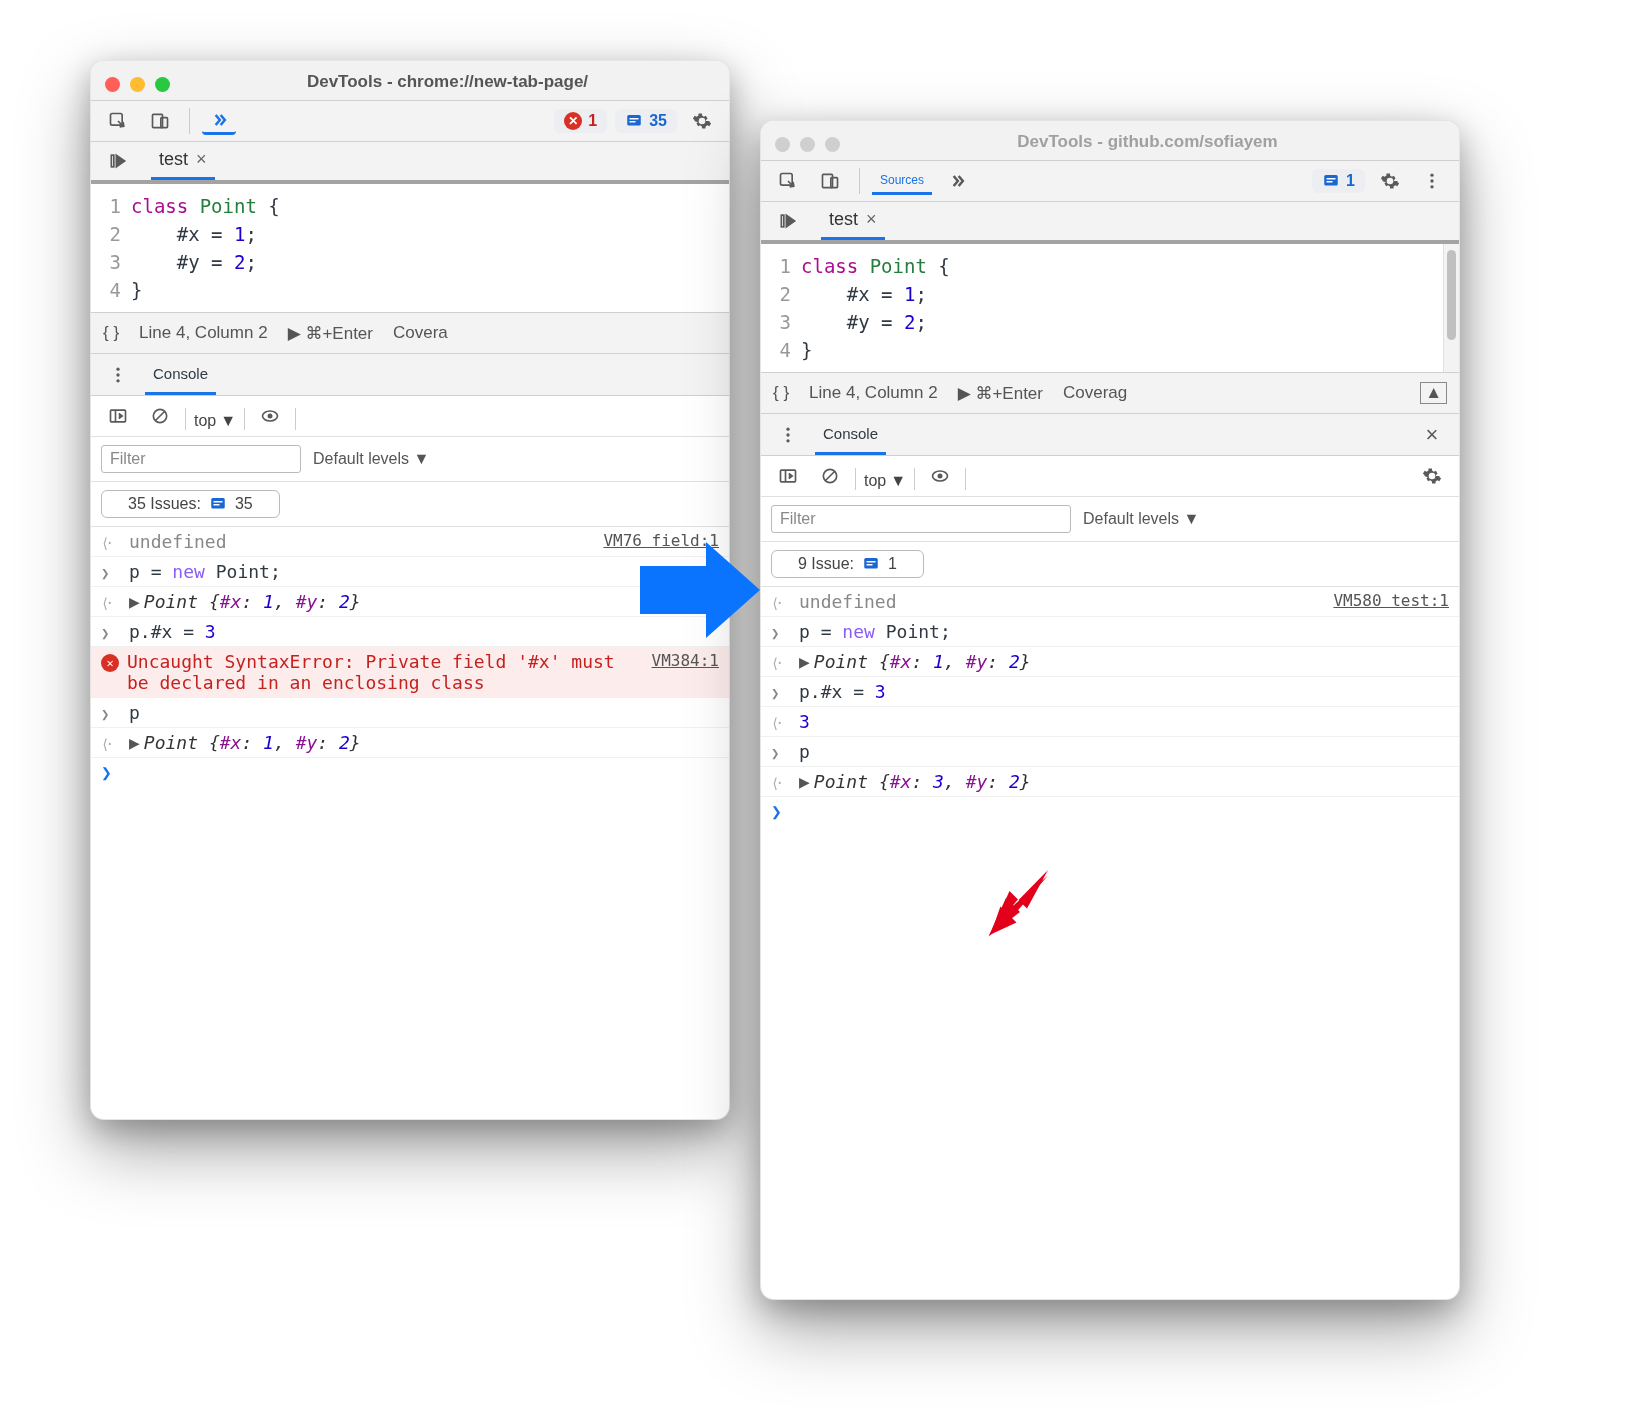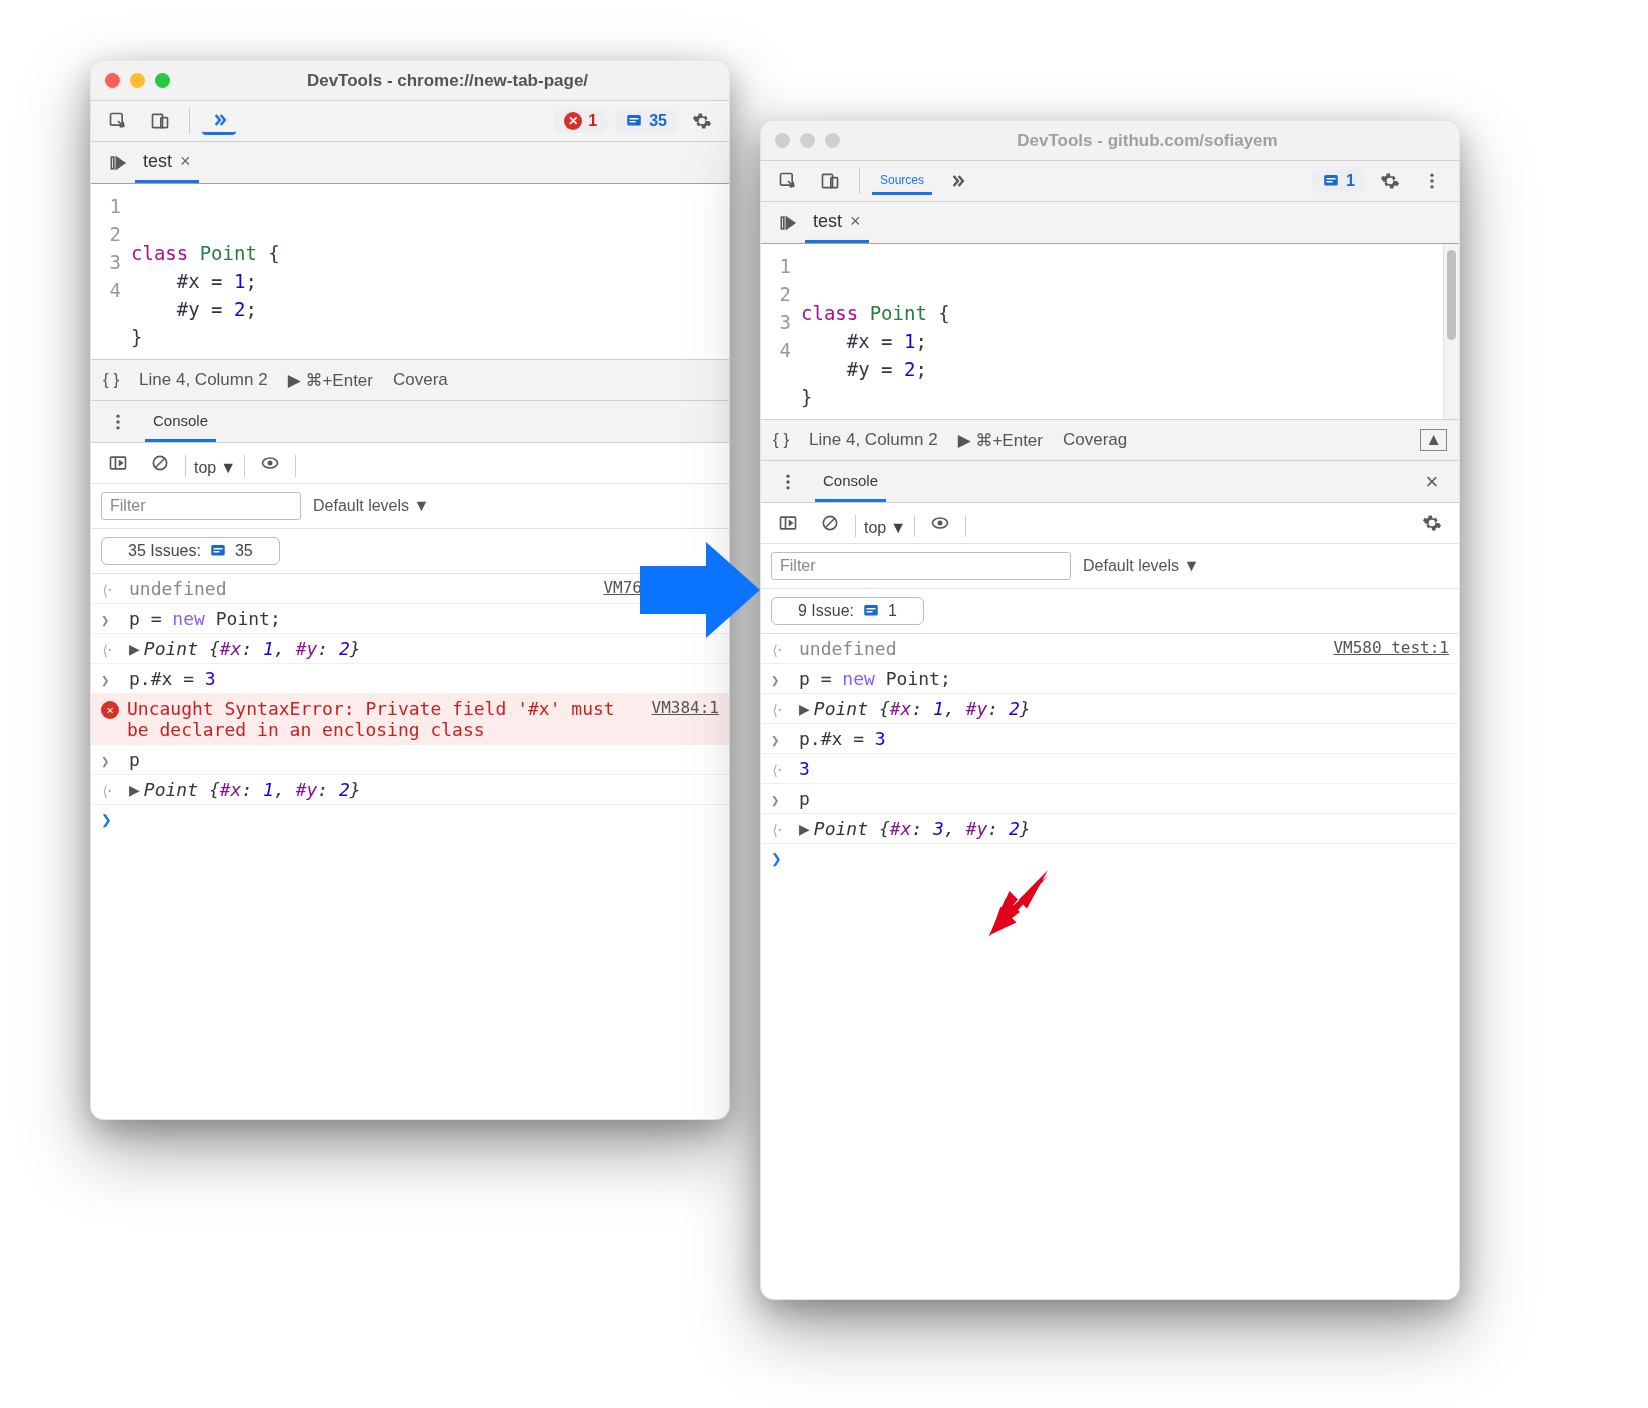--- a/index.html
+++ b/index.html
@@ -22,22 +22,22 @@
     overflow: hidden;
     border: 1px solid rgba(0,0,0,.1);
     display: flex;
     flex-direction: column;
   }
   .titlebar {
     height: 40px;
     background: #f2f2f2;
     border-bottom: 1px solid #d0d0d0;
     display: flex;
-    align-items: center;
-    padding: 0 14px;
+    align-items: flex-end;
+    padding: 8px 14px;
     gap: 10px;
     flex-shrink: 0;
   }
   .traffic { display: flex; gap: 10px; }
   .dot { width: 15px; height: 15px; border-radius: 50%; }
   .dot.red { background:#ff5f57; }
   .dot.yellow { background:#febc2e; }
   .dot.green { background:#28c840; }
   .dot.gray { background:#cfcfcf; }
   .title { flex:1; text-align:center; font-weight:600; color:#555; font-size:17px; white-space:nowrap; overflow:hidden; text-overflow:ellipsis; }
@@ -48,30 +48,30 @@
   }
   .toolbar .sep { width:1px; height:26px; background:#ccc; margin:0 4px; }
   .ibtn { display:flex; align-items:center; justify-content:center; width:34px; height:28px; color:#5a5a5a; border-radius:4px;}
   .ibtn svg { width:20px; height:20px; }
   .badge { display:flex; align-items:center; gap:6px; padding:3px 10px; border-radius:6px; background:#eceef1; font-weight:600; font-size:16px; }
   .badge.err { color:#c5221f; }
   .badge.iss { color:#1967d2; }
   .badge .circ { width:18px; height:18px; border-radius:50%; display:flex; align-items:center; justify-content:center; color:#fff; font-size:12px; }
   .badge.err .circ { background:#d93025; }
   .badge svg { width:18px; height:18px; }
-  .tabbar { display:flex; align-items:center; background:#f3f3f3; border-bottom:1px solid #a3a3a3; padding:0 10px; gap:0; flex-shrink:0; height:42px; }
+  .tabbar { display:flex; align-items:center; background:#f3f3f3; border-bottom:4px solid #a3a3a3; padding:0 10px; gap:16px; flex-shrink:0; height:42px; }
   .tab { display:flex; align-items:center; gap:8px; padding:0 8px; height:100%; color:#333; font-size:18px;}
   .tab.active { border-bottom:3px solid #1a73e8; font-weight:500; }
   .tab .x { color:#666; font-size:18px; }
   .tablink { color:#333; padding:0 8px; font-size:12px; height:100%; display:flex; align-items:center;}
   .tablink.active { border-bottom:3px solid #1a73e8; color:#1a73e8; font-weight:500;}
   .editor { display:flex; font-family: Menlo, Consolas, monospace; font-size:19px; line-height:28px; background:#fff; padding:8px 0; flex-shrink:0;}
   .gutter { width:40px; text-align:right; color:#999; padding-right:10px;}
   .gutter div { }
-  .code { flex:1; white-space:pre;margin-top:47px; }
+  .code { flex:1; white-space:pre; }
   .kw { color:#aa0d91; }
   .cls { color:#257d3e; }
   .num { color:#1c00cf; }
   .statusbar { display:flex; align-items:center; gap:20px; padding:6px 12px; border-top:1px solid #d0d0d0; border-bottom:1px solid #d0d0d0; background:#f3f3f3; font-size:17px; color:#555; flex-shrink:0; height:42px; overflow:hidden; white-space:nowrap;}
   .drawer-tabs { display:flex; align-items:center; border-bottom:1px solid #d0d0d0; background:#f3f3f3; height:42px; padding:0 10px; gap:10px; flex-shrink:0;}
   .drawer-tab { padding:0 8px; height:100%; display:flex; align-items:center; font-size:15px;}
   .drawer-tab.active { border-bottom:3px solid #1a73e8; }
   .spacer { flex:1; }
   .ctoolbar { display:flex; align-items:flex-end; gap:8px; padding:6px 10px; border-bottom:1px solid #e0e0e0; flex-shrink:0;}
   .ctoolbar .sep { width:1px; height:22px; background:#ccc; }

